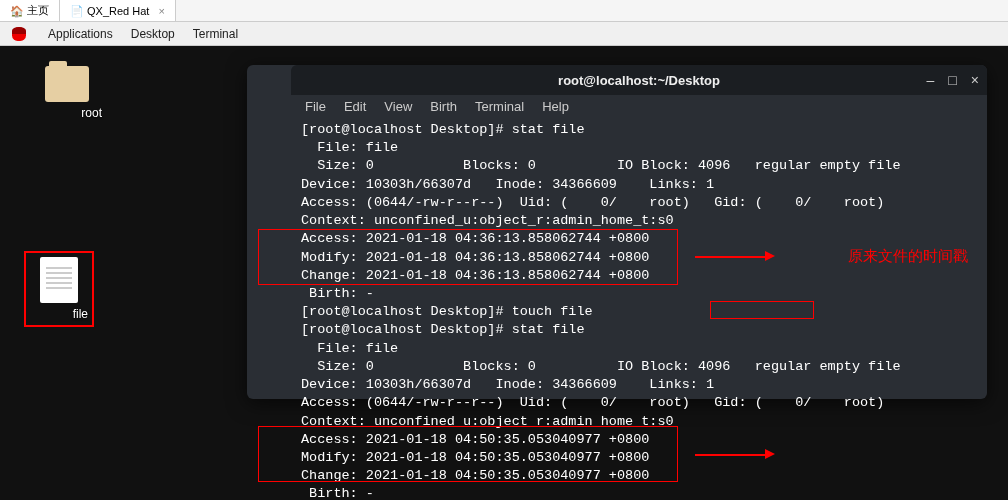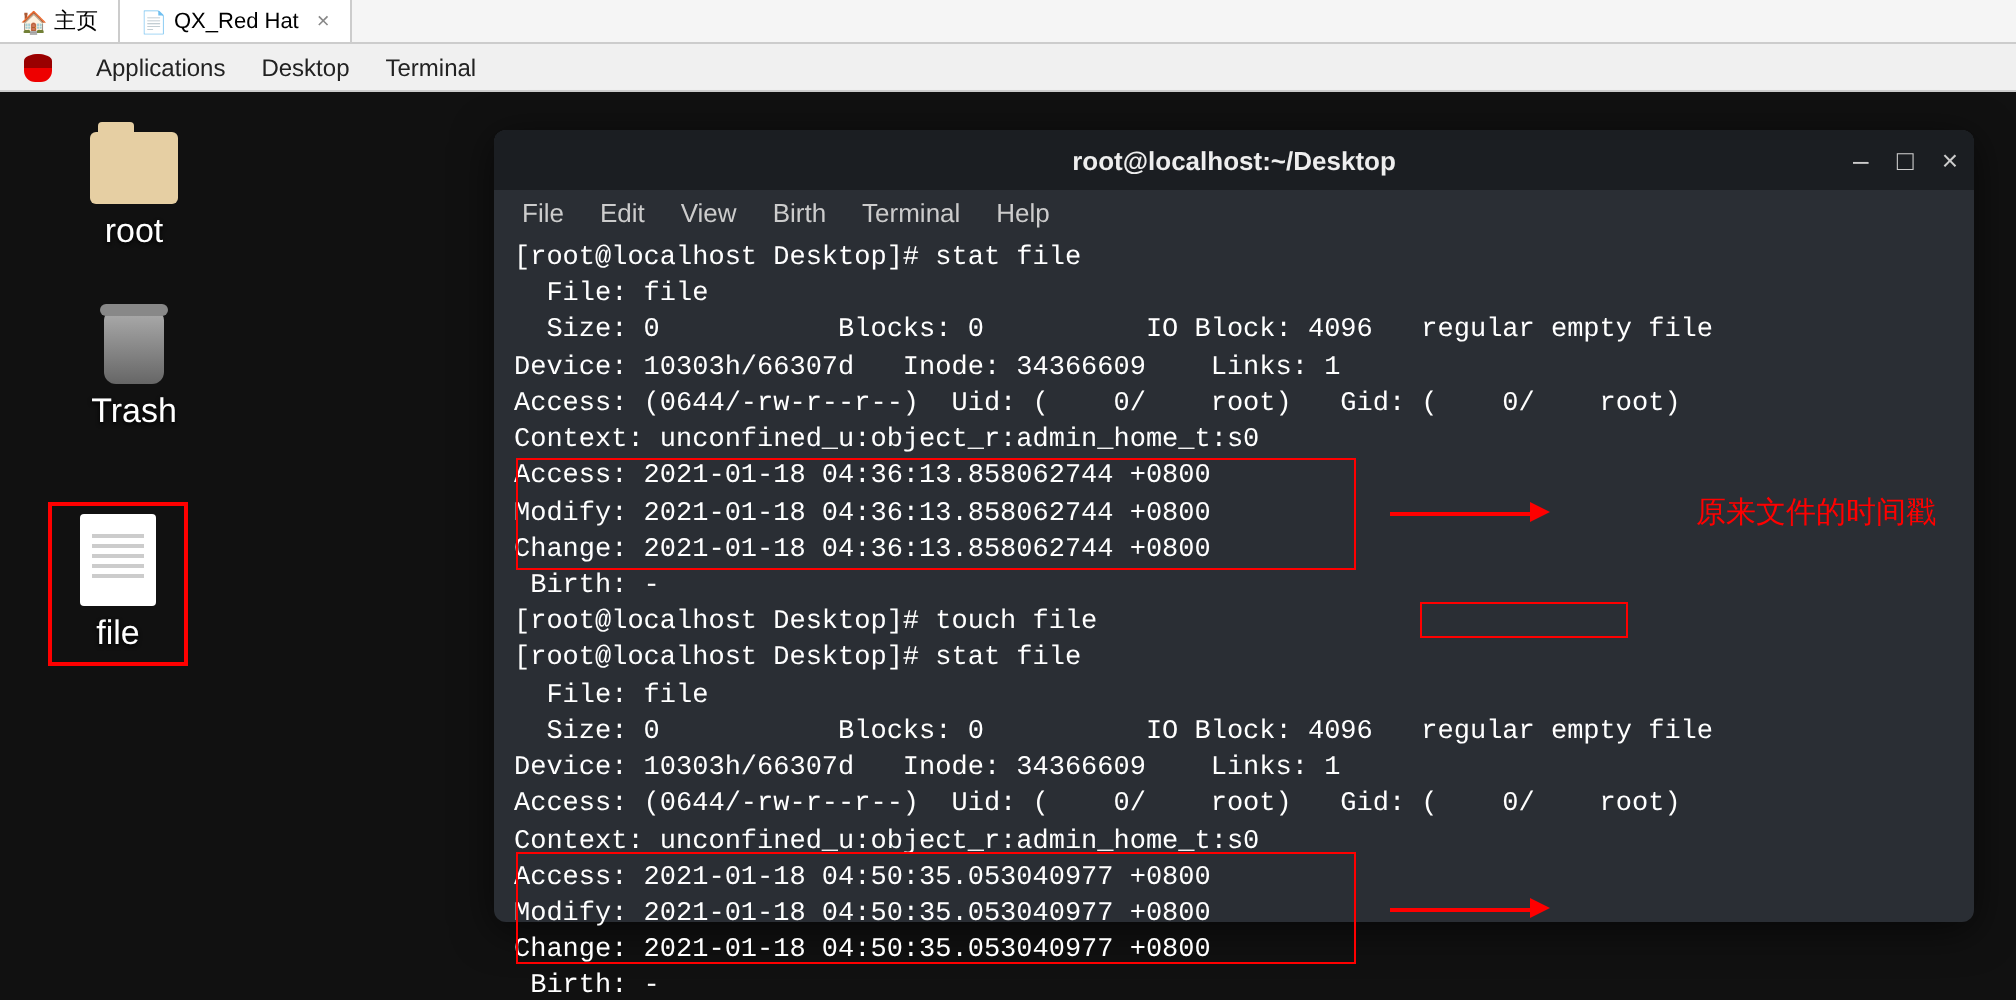--- a/index.html
+++ b/index.html
@@ -7,30 +7,30 @@
 .tabs { height: 22px; background: #f5f5f5; border-bottom: 1px solid #ccc; display: flex; }
 .tab { padding: 3px 10px; font-size: 11px; border-right: 1px solid #ccc; background: #fff; display: flex; align-items: center; gap: 5px; }
 .tab.active { background: #fff; }
 .tab-icon { width: 12px; height: 12px; display: inline-block; }
 .tab-close { color: #888; cursor: pointer; margin-left: 4px; }
 .menubar { height: 24px; background: #f0f0f0; border-bottom: 1px solid #ccc; display: flex; align-items: center; gap: 18px; padding: 0 12px; }
 .logo { width: 14px; height: 14px; background: #e00; border-radius: 50% 50% 40% 40%; display: inline-block; margin-right: 4px; position: relative; }
 .logo::before { content: ''; position: absolute; width: 14px; height: 7px; background: #900; border-radius: 50% 50% 0 0; top: 0; left: 0; }
 .menu-item { font-size: 12px; color: #222; }
 .desktop { position: relative; height: 454px; background: #111; }
-.desktop-icon { position: absolute; text-align: center; width: 70px; color: #fff; font-size: 17px; }
+.desktop-icon { position: absolute; text-align: right; width: 70px; color: #fff; font-size: 12px; }
 .folder-icon { width: 44px; height: 36px; background: #e6cfa3; border-radius: 3px; margin: 0 auto; position: relative; }
 .folder-icon::before { content: ''; position: absolute; width: 18px; height: 6px; background: #e6cfa3; border-radius: 2px 2px 0 0; top: -5px; left: 4px; }
 .trash-icon { width: 30px; height: 36px; background: linear-gradient(#aaa,#666); border-radius: 4px 4px 6px 6px; margin: 0 auto; position: relative; }
 .trash-icon::before { content: ''; position: absolute; width: 34px; height: 6px; background: #888; border-radius: 3px; top: -4px; left: -2px; }
 .file-icon { width: 38px; height: 46px; background: #fff; margin: 0 auto; position: relative; border-radius: 2px; }
 .file-icon::after { content: ''; position: absolute; left: 6px; top: 10px; right: 6px; height: 2px; background: #ccc; box-shadow: 0 5px 0 #ccc, 0 10px 0 #ccc, 0 15px 0 #ccc, 0 20px 0 #ccc; }
 .file-sel { border: 2px solid red; padding: 4px; }
 .icon-label { margin-top: 4px; text-shadow: 0 1px 2px #000; }
-.terminal-win { position: absolute; left: 247px; top: 19px; width: 740px; height: 396px; background: #2a2e34; border-radius: 6px; box-shadow: 0 4px 20px rgba(0,0,0,0.6); }
+.terminal-win { position: absolute; left: 247px; top: 19px; width: 740px; height: 334px; background: #2a2e34; border-radius: 6px; box-shadow: 0 4px 20px rgba(0,0,0,0.6); padding-left: 44px; }
 .term-titlebar { height: 30px; background: #1b1e22; border-radius: 6px 6px 0 0; display: flex; align-items: center; justify-content: center; position: relative; }
 .term-title { color: #eee; font-size: 13px; font-weight: bold; }
 .win-controls { position: absolute; right: 8px; display: flex; gap: 14px; color: #ccc; font-size: 14px; }
 .win-btn { cursor: pointer; }
 .term-menu { height: 22px; display: flex; gap: 18px; padding: 0 14px; align-items: center; color: #ccc; font-size: 13px; }
 .term-content { padding: 4px 10px; font-family: 'Courier New', monospace; font-size: 13.5px; color: #fff; line-height: 1.35; white-space: pre; position: relative; }
 .red-box { border: 1.5px solid red; position: absolute; }
 .arrow-line { position: absolute; height: 2px; background: red; }
 .arrow-head { position: absolute; width: 0; height: 0; border-top: 5px solid transparent; border-bottom: 5px solid transparent; border-left: 10px solid red; }
 .ann { position: absolute; color: red; font-size: 15px; font-family: Arial, sans-serif; }
@@ -55,24 +55,20 @@
   <span class="logo"></span>
   <span class="menu-item">Applications</span>
   <span class="menu-item">Desktop</span>
   <span class="menu-item">Terminal</span>
 </div>
 
 <div class="desktop">
   <div class="desktop-icon" style="left:32px; top:20px;">
     <div class="folder-icon"></div>
     <div class="icon-label">root</div>
-  </div>
-  <div class="desktop-icon" style="left:32px; top:110px;">
-    <div class="trash-icon"></div>
-    <div class="icon-label">Trash</div>
   </div>
   <div class="desktop-icon file-sel" style="left:24px; top:205px;">
     <div class="file-icon"></div>
     <div class="icon-label">file</div>
   </div>
 
   <div class="terminal-win">
     <div class="term-titlebar">
       <div class="term-title">root@localhost:~/Desktop</div>
       <div class="win-controls">

